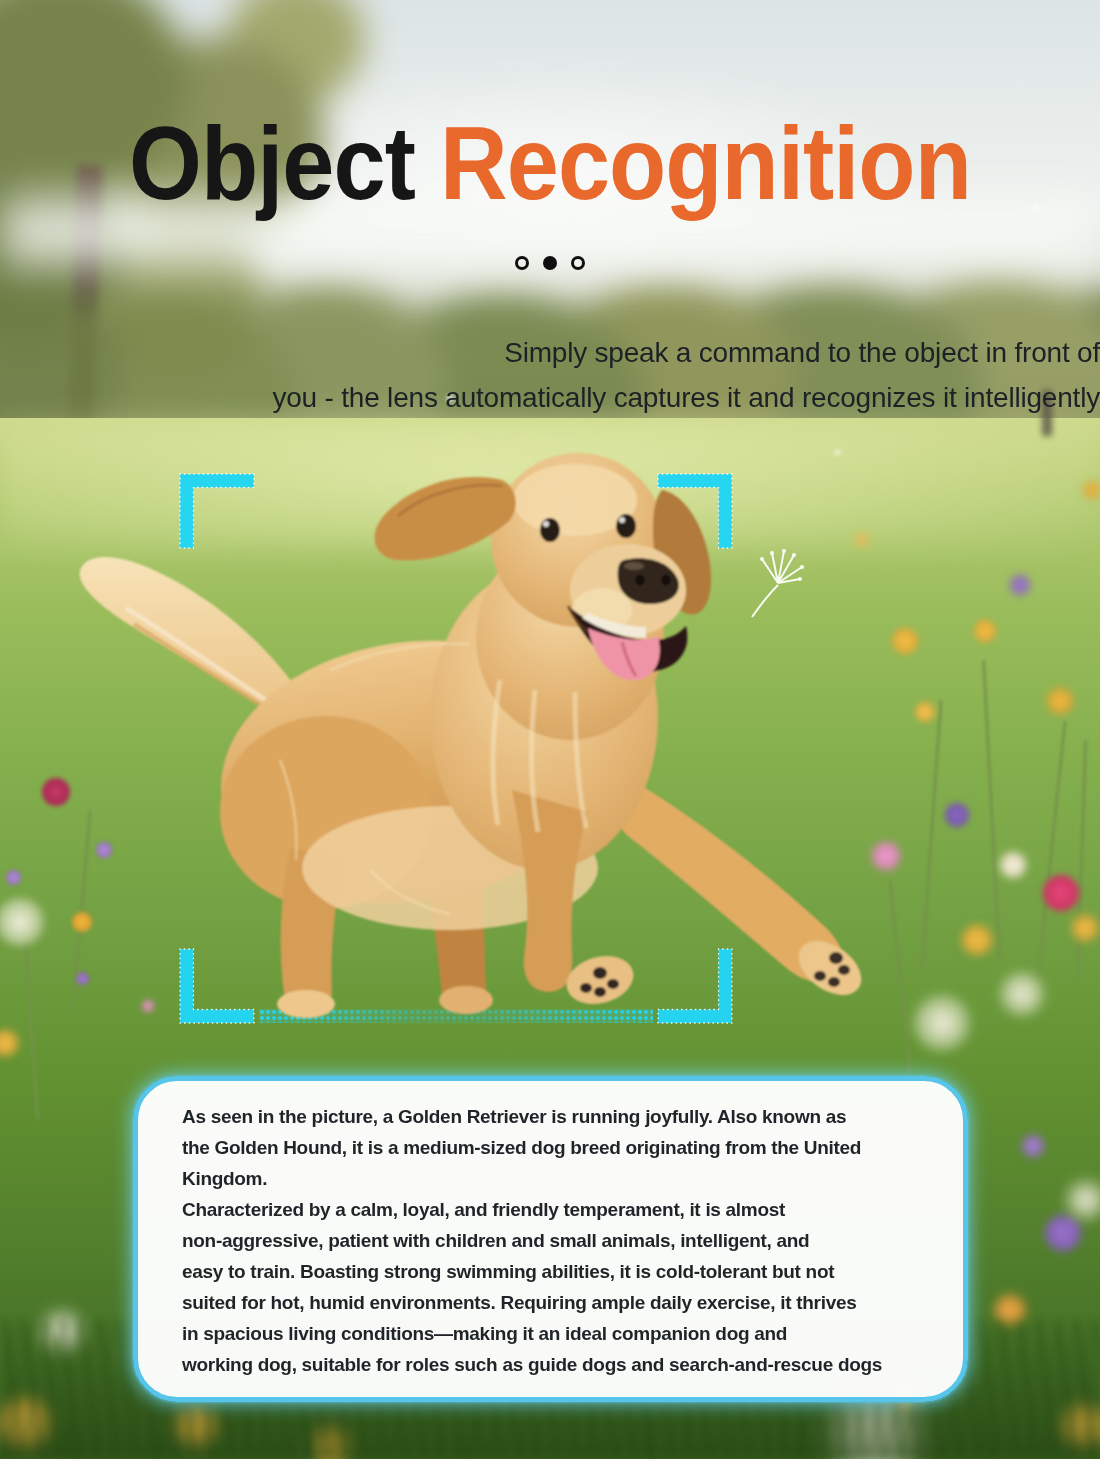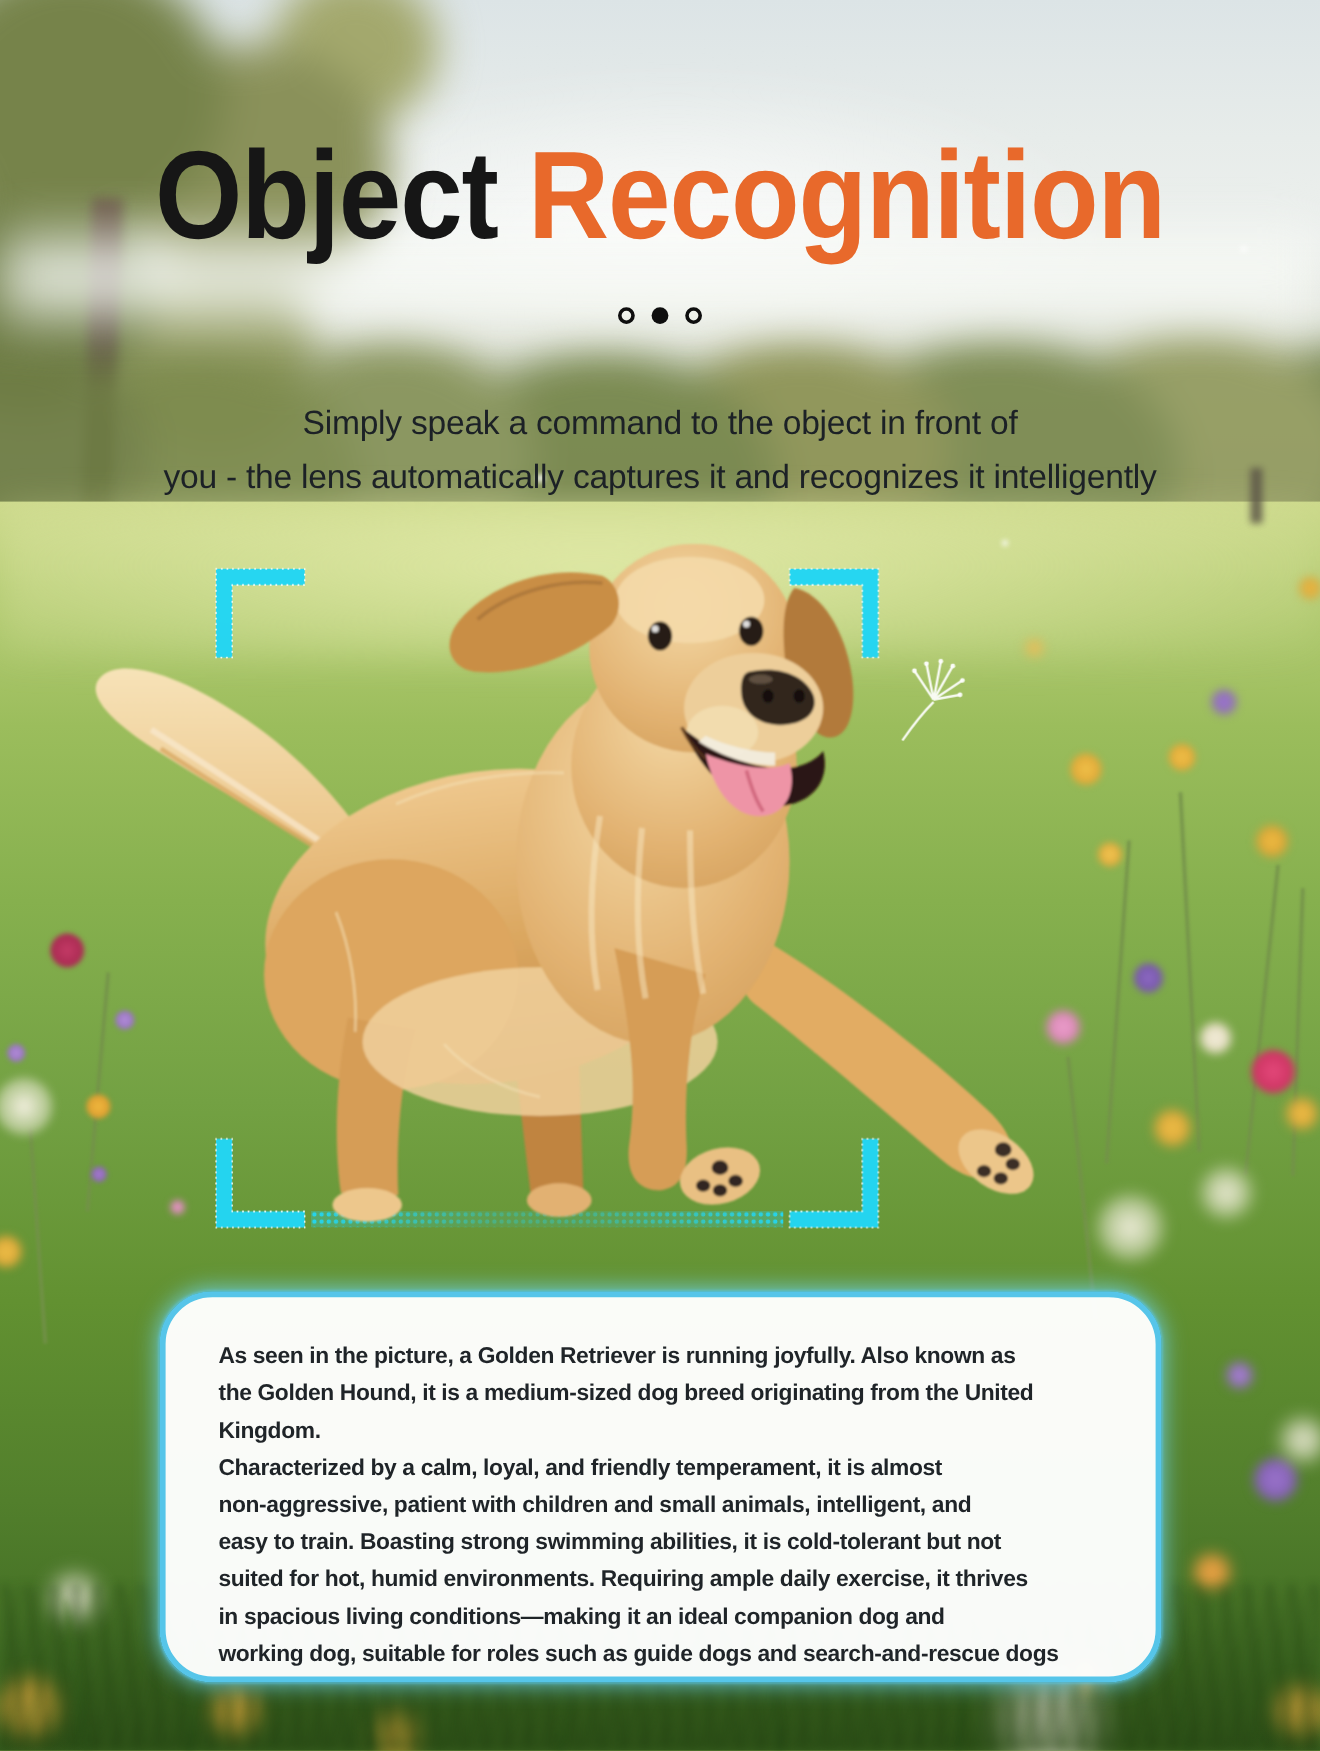--- a/index.html
+++ b/index.html
@@ -56,42 +56,42 @@
 
   
   .title{left:0;top:108px;width:1100px;text-align:center;z-index:5;
     font-weight:bold;font-size:104px;line-height:110px;letter-spacing:-1px;
     transform:scaleX(.9);white-space:nowrap;}
   .title .t-black{color:#161616;}
   .title .t-orange{color:#e8692b;}
   .pager{left:0;top:256px;width:1100px;display:flex;justify-content:center;gap:14px;z-index:5;align-items:center;}
   .dot{width:8px;height:8px;border:3px solid #0e0e0e;border-radius:50%;background:transparent;}
   .dot.filled{width:14px;height:14px;border:none;background:#0e0e0e;}
-  .subtitle{left:0;top:330px;width:1100px;text-align:center;z-index:5;
+  .subtitle{left:0;top:330px;width:1100px;text-align:right;z-index:5;
     font-size:28px;line-height:45px;letter-spacing:-.2px;color:#1c2126;white-space:pre-line;}
 
   .corner{width:84px;height:84px;z-index:4;}
   .corner svg{display:block;width:84px;height:84px;}
   .c-tr{transform:scaleX(-1);}
   .c-bl{transform:scaleY(-1);}
   .c-br{transform:scale(-1,-1);}
   .scanline{left:259px;top:1009px;width:394px;height:14px;z-index:2;
     background-image:radial-gradient(circle,rgba(35,214,243,.95) 1.6px,rgba(35,214,243,0) 2.1px),
                      linear-gradient(rgba(35,214,243,.28),rgba(35,214,243,.28));
     background-size:6px 6px,100% 100%;
     -webkit-mask-image:linear-gradient(90deg,#000 0%,rgba(0,0,0,.4) 40%,rgba(0,0,0,.45) 60%,#000 100%);
     mask-image:linear-gradient(90deg,#000 0%,rgba(0,0,0,.4) 40%,rgba(0,0,0,.45) 60%,#000 100%);}
 
   .dog{left:30px;top:430px;width:900px;height:660px;z-index:3;}
   .seed{left:740px;top:545px;width:70px;height:80px;z-index:3;filter:blur(.5px);}
 
   .card{left:133px;top:1076px;width:835px;height:326px;z-index:6;box-sizing:border-box;
     background:rgba(255,255,255,.97);border:5px solid #56c5e9;border-radius:44px;
     box-shadow:0 0 18px 2px rgba(110,215,245,.8),0 0 3px rgba(70,190,235,.9);
-    padding:34px 36px 0 44px;}
+    padding:20px 36px 0 44px;}
   .card p{margin:0;white-space:pre-line;font-weight:700;font-size:19px;line-height:31px;
     letter-spacing:-.3px;color:#1f2428;font-family:"Liberation Sans",sans-serif;}
 </style>
 </head>
 <body>
 
 <div style="position:absolute;inset:0;">
 
   <div class="abs sky"></div>
   <div class="abs title-glow"></div>

